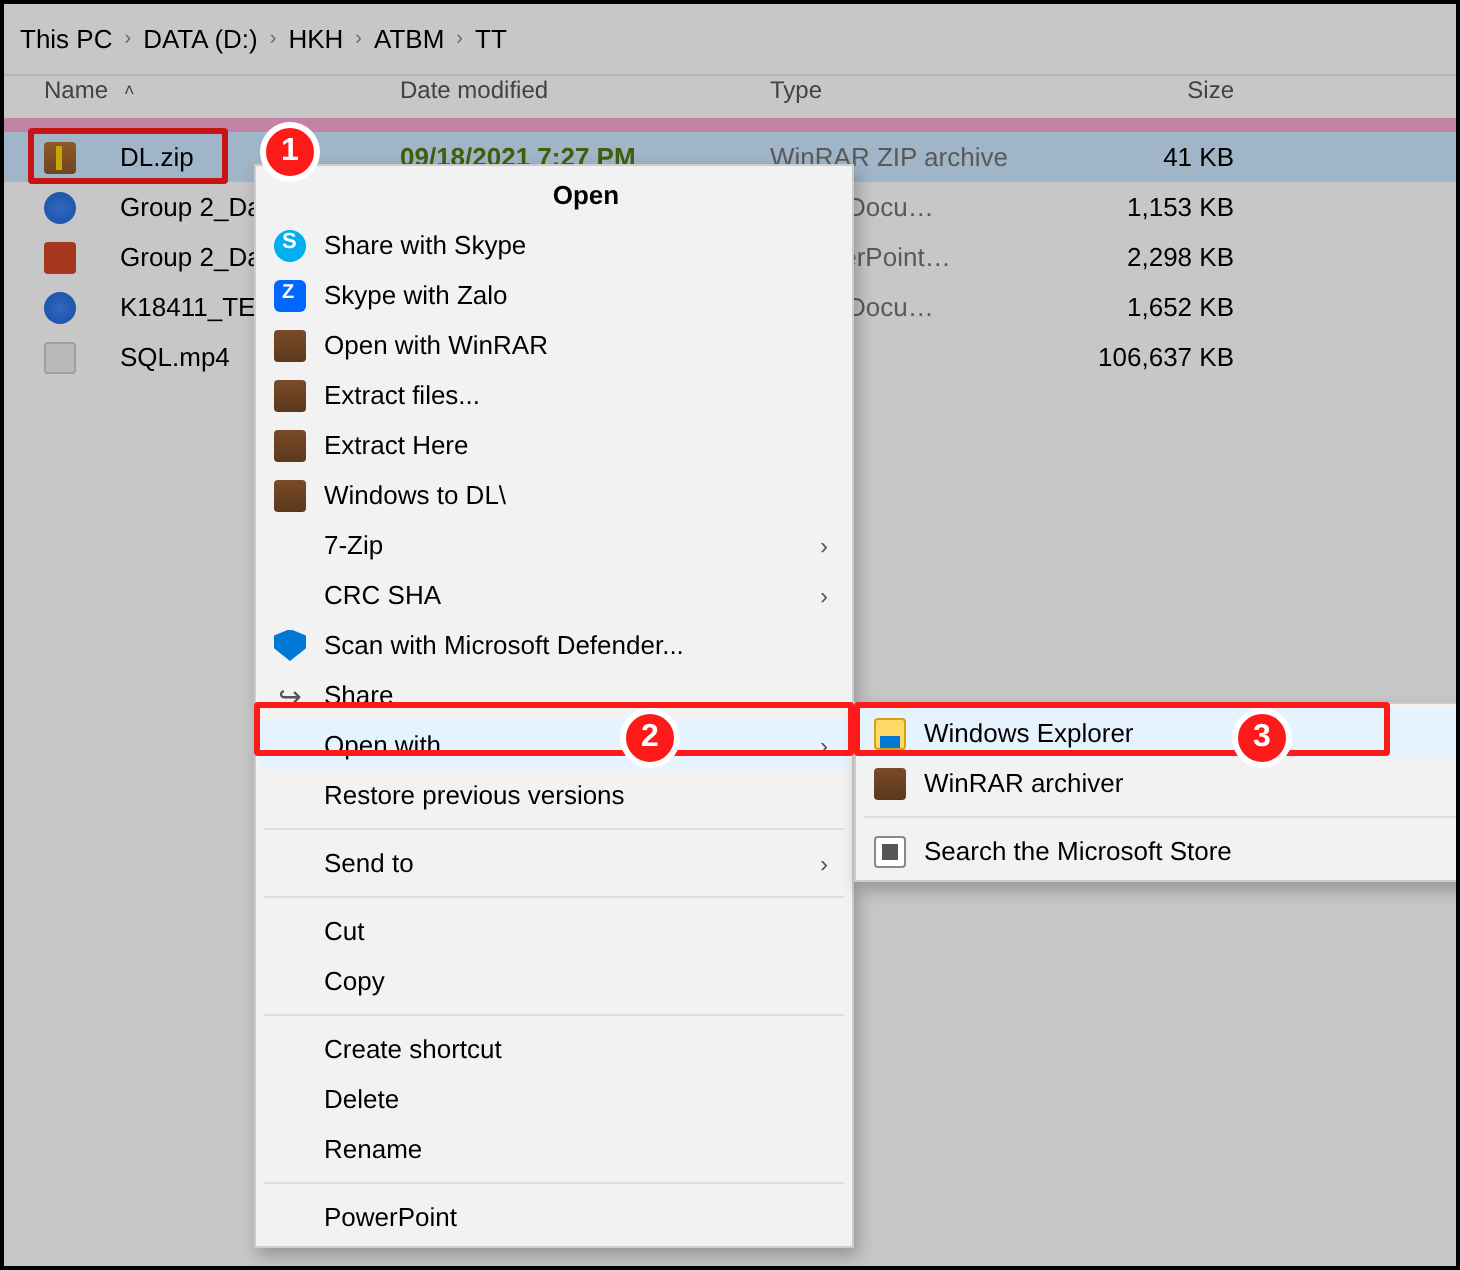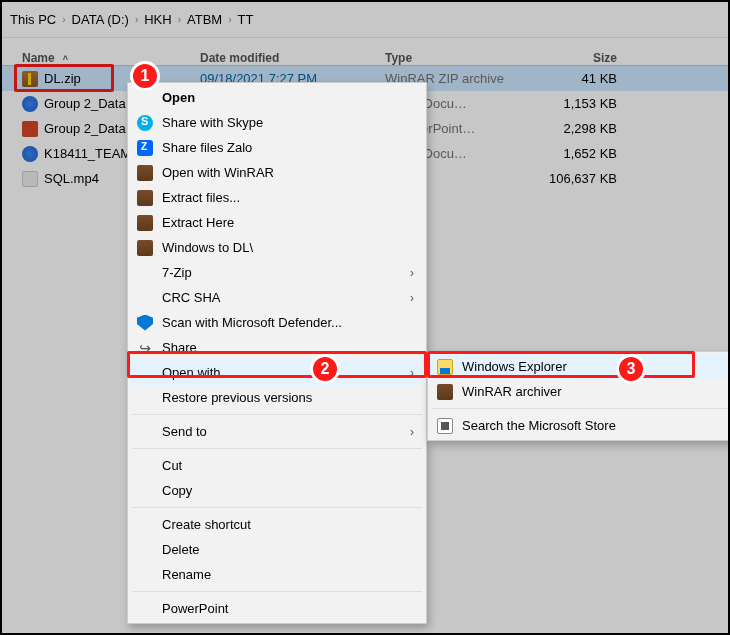--- a/index.html
+++ b/index.html
@@ -20,44 +20,43 @@
   gap: 2px;
   font-size: 13px;
   color: #000;
   border-bottom: 1px solid #e8e8e8;
   background: #fff;
   height: 36px;
 }
 .breadcrumb .sep { color: #888; padding: 0 4px; font-size: 10px; }
 .columns {
   display: flex;
-  border-bottom: 1px solid #f9a8d4;
+  border-bottom: 7px solid #f9a8d4;
   background: #fff;
   height: 28px;
-  align-items: flex-end;
+  align-items: flex-start;
   font-size: 12px;
   color: #555;
-  font-weight: bold;
 }
 .col-name { width: 190px; padding-left: 20px; display:flex; align-items:center; gap:4px;}
 .col-date { width: 185px; padding-left: 8px; }
 .col-type { width: 145px; padding-left: 8px; }
 .col-size { width: 115px; padding-left: 8px; text-align: right; padding-right: 20px;}
 .sort-ind { font-size: 9px; color: #555; margin-left: 4px;}
 .filelist { position: relative; }
 .row {
   display: flex;
   height: 25px;
   align-items: center;
   font-size: 13px;
   color: #000;
 }
 .row.selected { background: #cde8ff; }
-.cell-name { width: 190px; padding-left: 20px; display: flex; align-items: center; gap: 6px; overflow: hidden; white-space: nowrap;}
-.cell-date { width: 185px; padding-left: 8px; color: #0369a1; }
+.cell-name { width: 190px; padding-left: 20px; display: flex; align-items: center; gap: 22px; overflow: hidden; white-space: nowrap;}
+.cell-date { width: 185px; padding-left: 8px; color: #4d7c0f; font-weight: bold; }
 .cell-type { width: 145px; padding-left: 8px; color: #737373; overflow:hidden; white-space:nowrap;}
 .cell-size { width: 115px; text-align: right; padding-right: 20px; }
 .fileicon { width: 16px; height: 16px; flex-shrink: 0; display:inline-block;}
 .icon-zip { background: linear-gradient(#b87333, #8b5a2b); border-radius:2px; position:relative;}
 .icon-zip::after{content:""; position:absolute; left:6px; top:2px; width:3px; height:12px; background:#ffd700;}
 .icon-html { background: radial-gradient(#4285f4, #1967d2); border-radius:50%; }
 .icon-ppt { background: #d24726; border-radius:2px; }
 .icon-mp4 { background: #eee; border:1px solid #ccc; border-radius:2px; }
 
 .red-box { border: 3px solid #ff1a1a; position: absolute; pointer-events:none; border-radius:2px;}
@@ -95,21 +94,21 @@
 .ctxmenu.sub { left: 425px; top: 349px; width: 316px; z-index: 25;}
 .mi {
   display: flex;
   align-items: center;
   height: 25px;
   padding-left: 32px;
   position: relative;
   cursor: default;
 }
 .mi.hover-hl { background: #e5f3ff; }
-.mi.bold { font-weight: 700; }
+.mi.bold { font-weight: 700; justify-content: center; }
 .mi .chev { position: absolute; right: 10px; font-size: 12px; color:#555;}
 .mi .mi-icon {
   position: absolute; left: 6px; width: 18px; height: 18px;
   display:flex; align-items:center; justify-content:center;
 }
 .sep-line { height: 1px; background: #ddd; margin: 4px 2px; padding:0;}
 .red-box.r2 { left: 125px; top: 349px; width: 300px; height: 27px; z-index:40;}
 .red-box.r3 { left: 425px; top: 349px; width: 268px; height: 27px; z-index:40;}
 
 .skype-ico{width:16px;height:16px;background:#00aff0;border-radius:50%;position:relative;}
@@ -213,21 +212,21 @@
   <div class="mi">
       <span class="mi-icon">
         <span class="skype-ico"></span>
       </span>
       <span>Share with Skype</span>
     </div>
   <div class="mi">
       <span class="mi-icon">
         <span class="zalo-ico"></span>
       </span>
-      <span>Share files Zalo</span>
+      <span>Skype with Zalo</span>
     </div>
   <div class="mi">
       <span class="mi-icon">
         <span class="rar-ico"></span>
       </span>
       <span>Open with WinRAR</span>
     </div>
   <div class="mi">
       <span class="mi-icon">
         <span class="rar-ico"></span>

